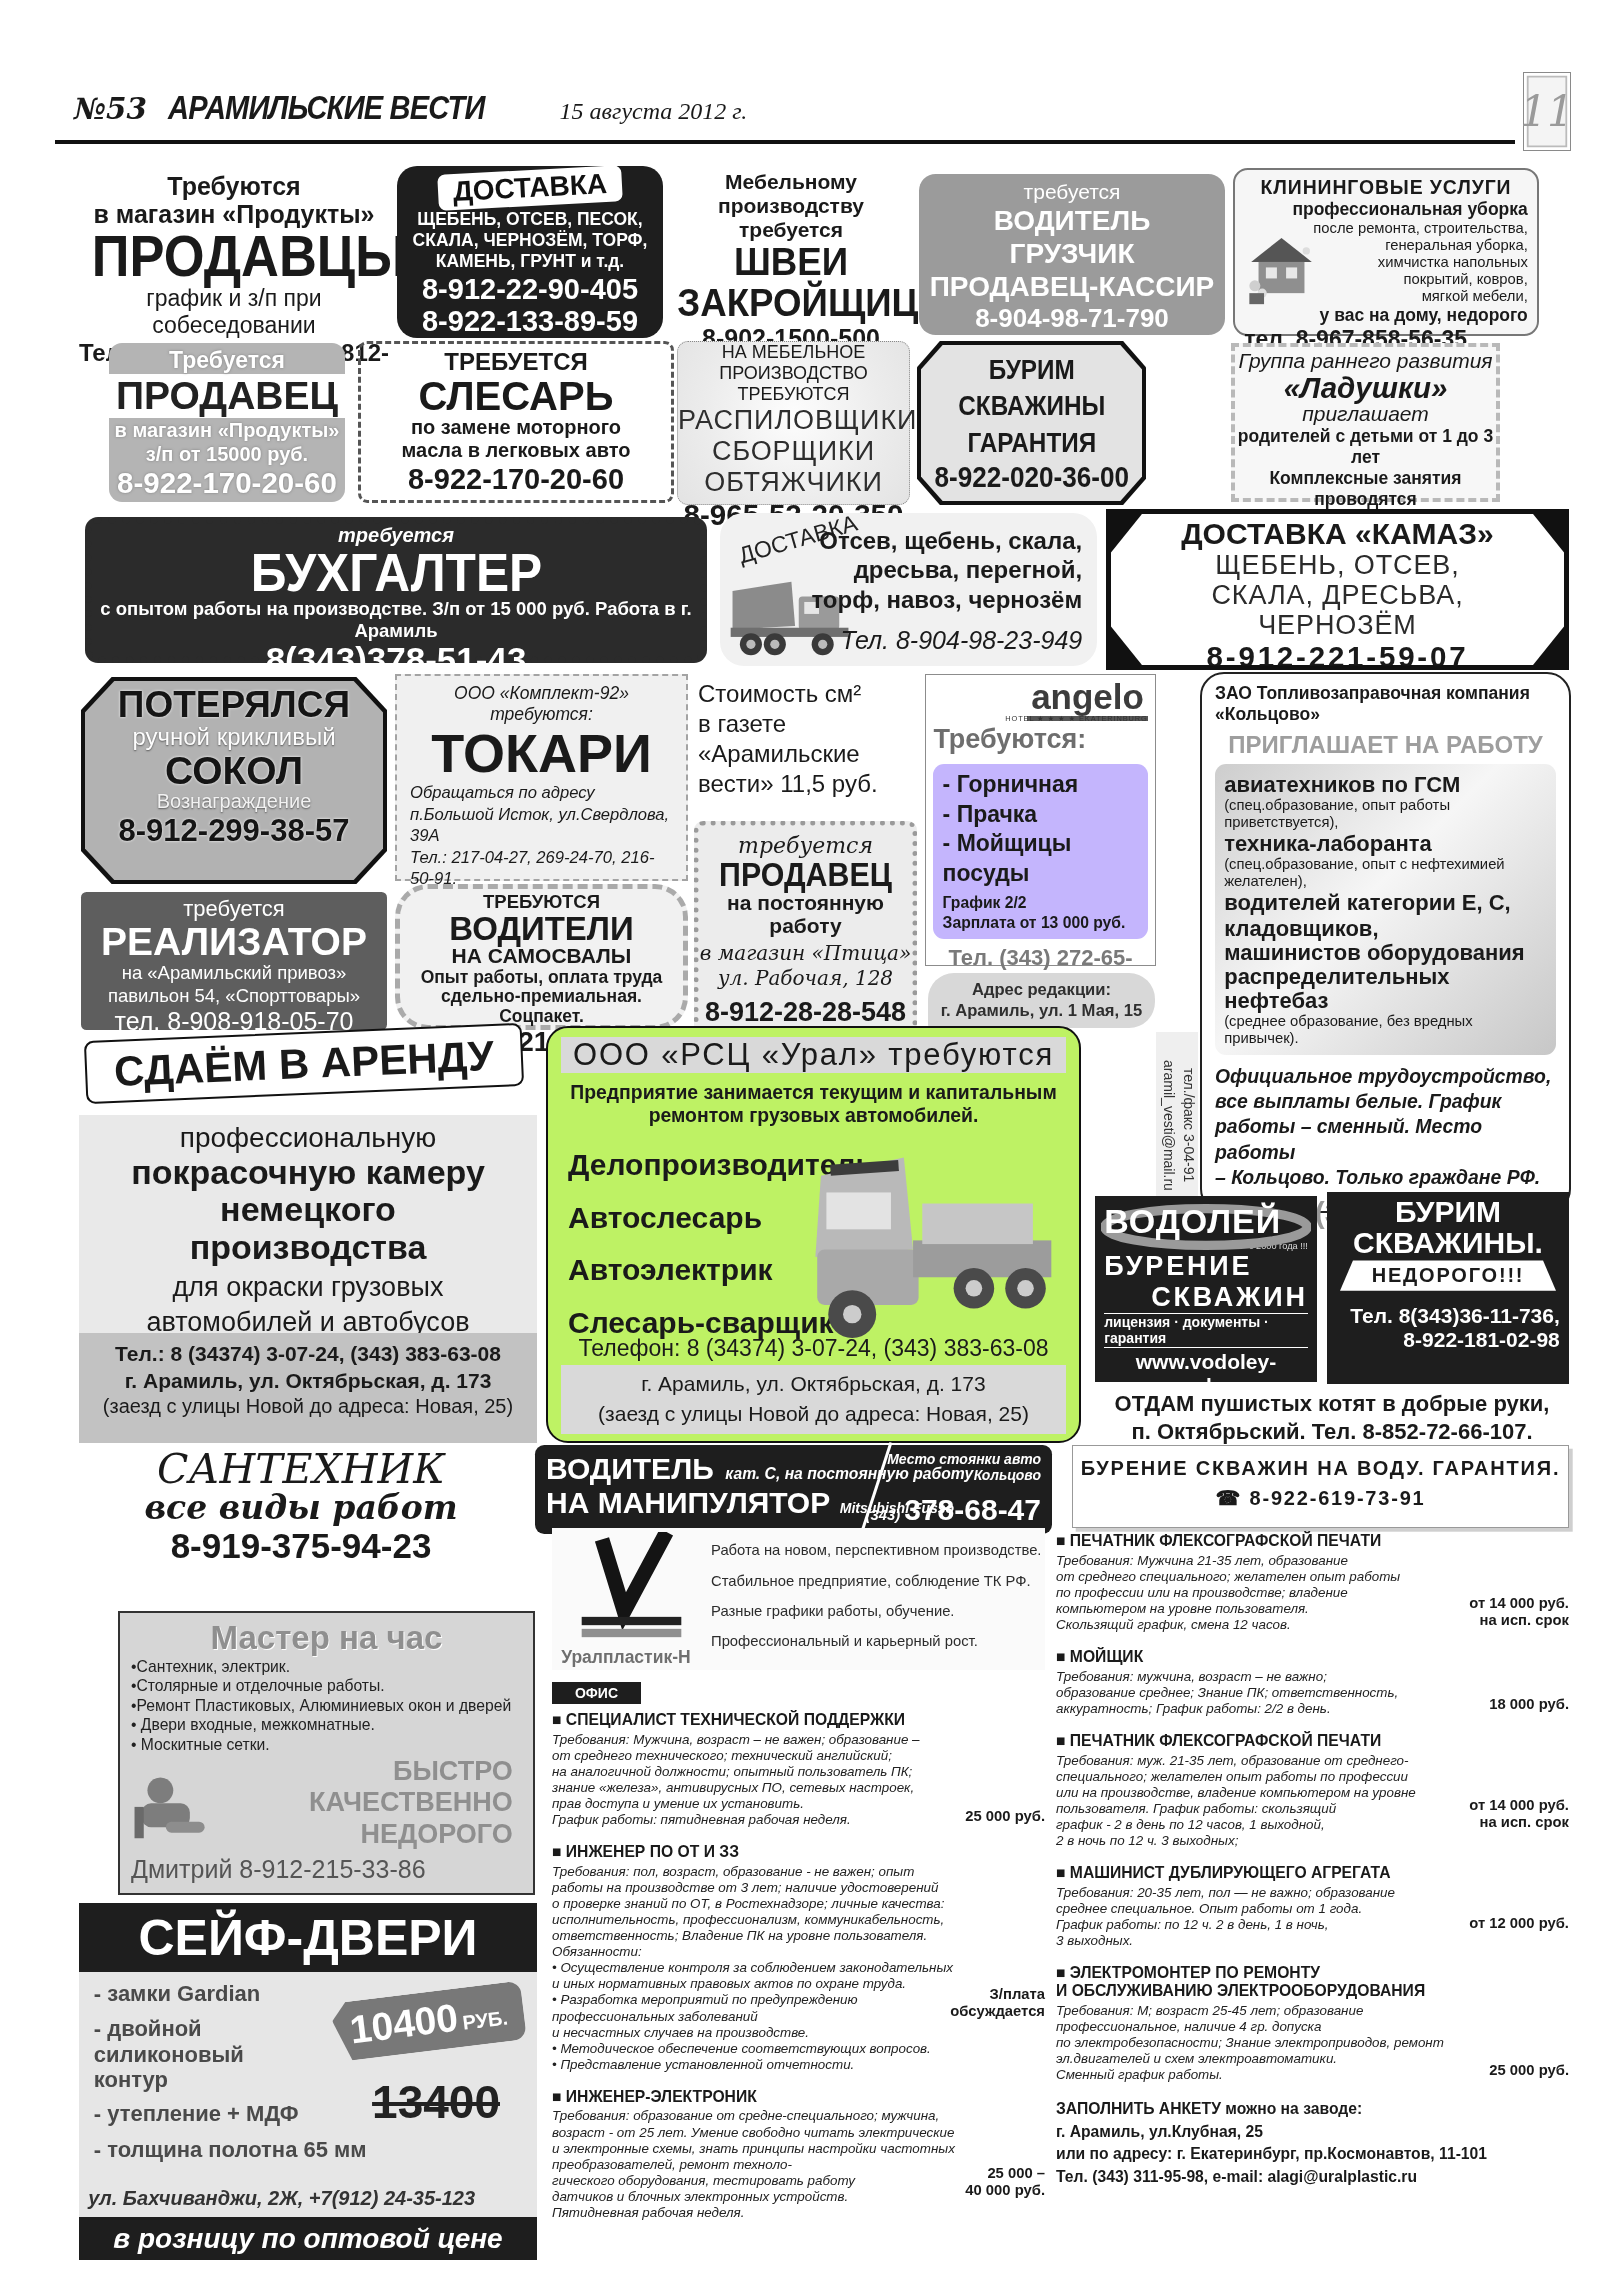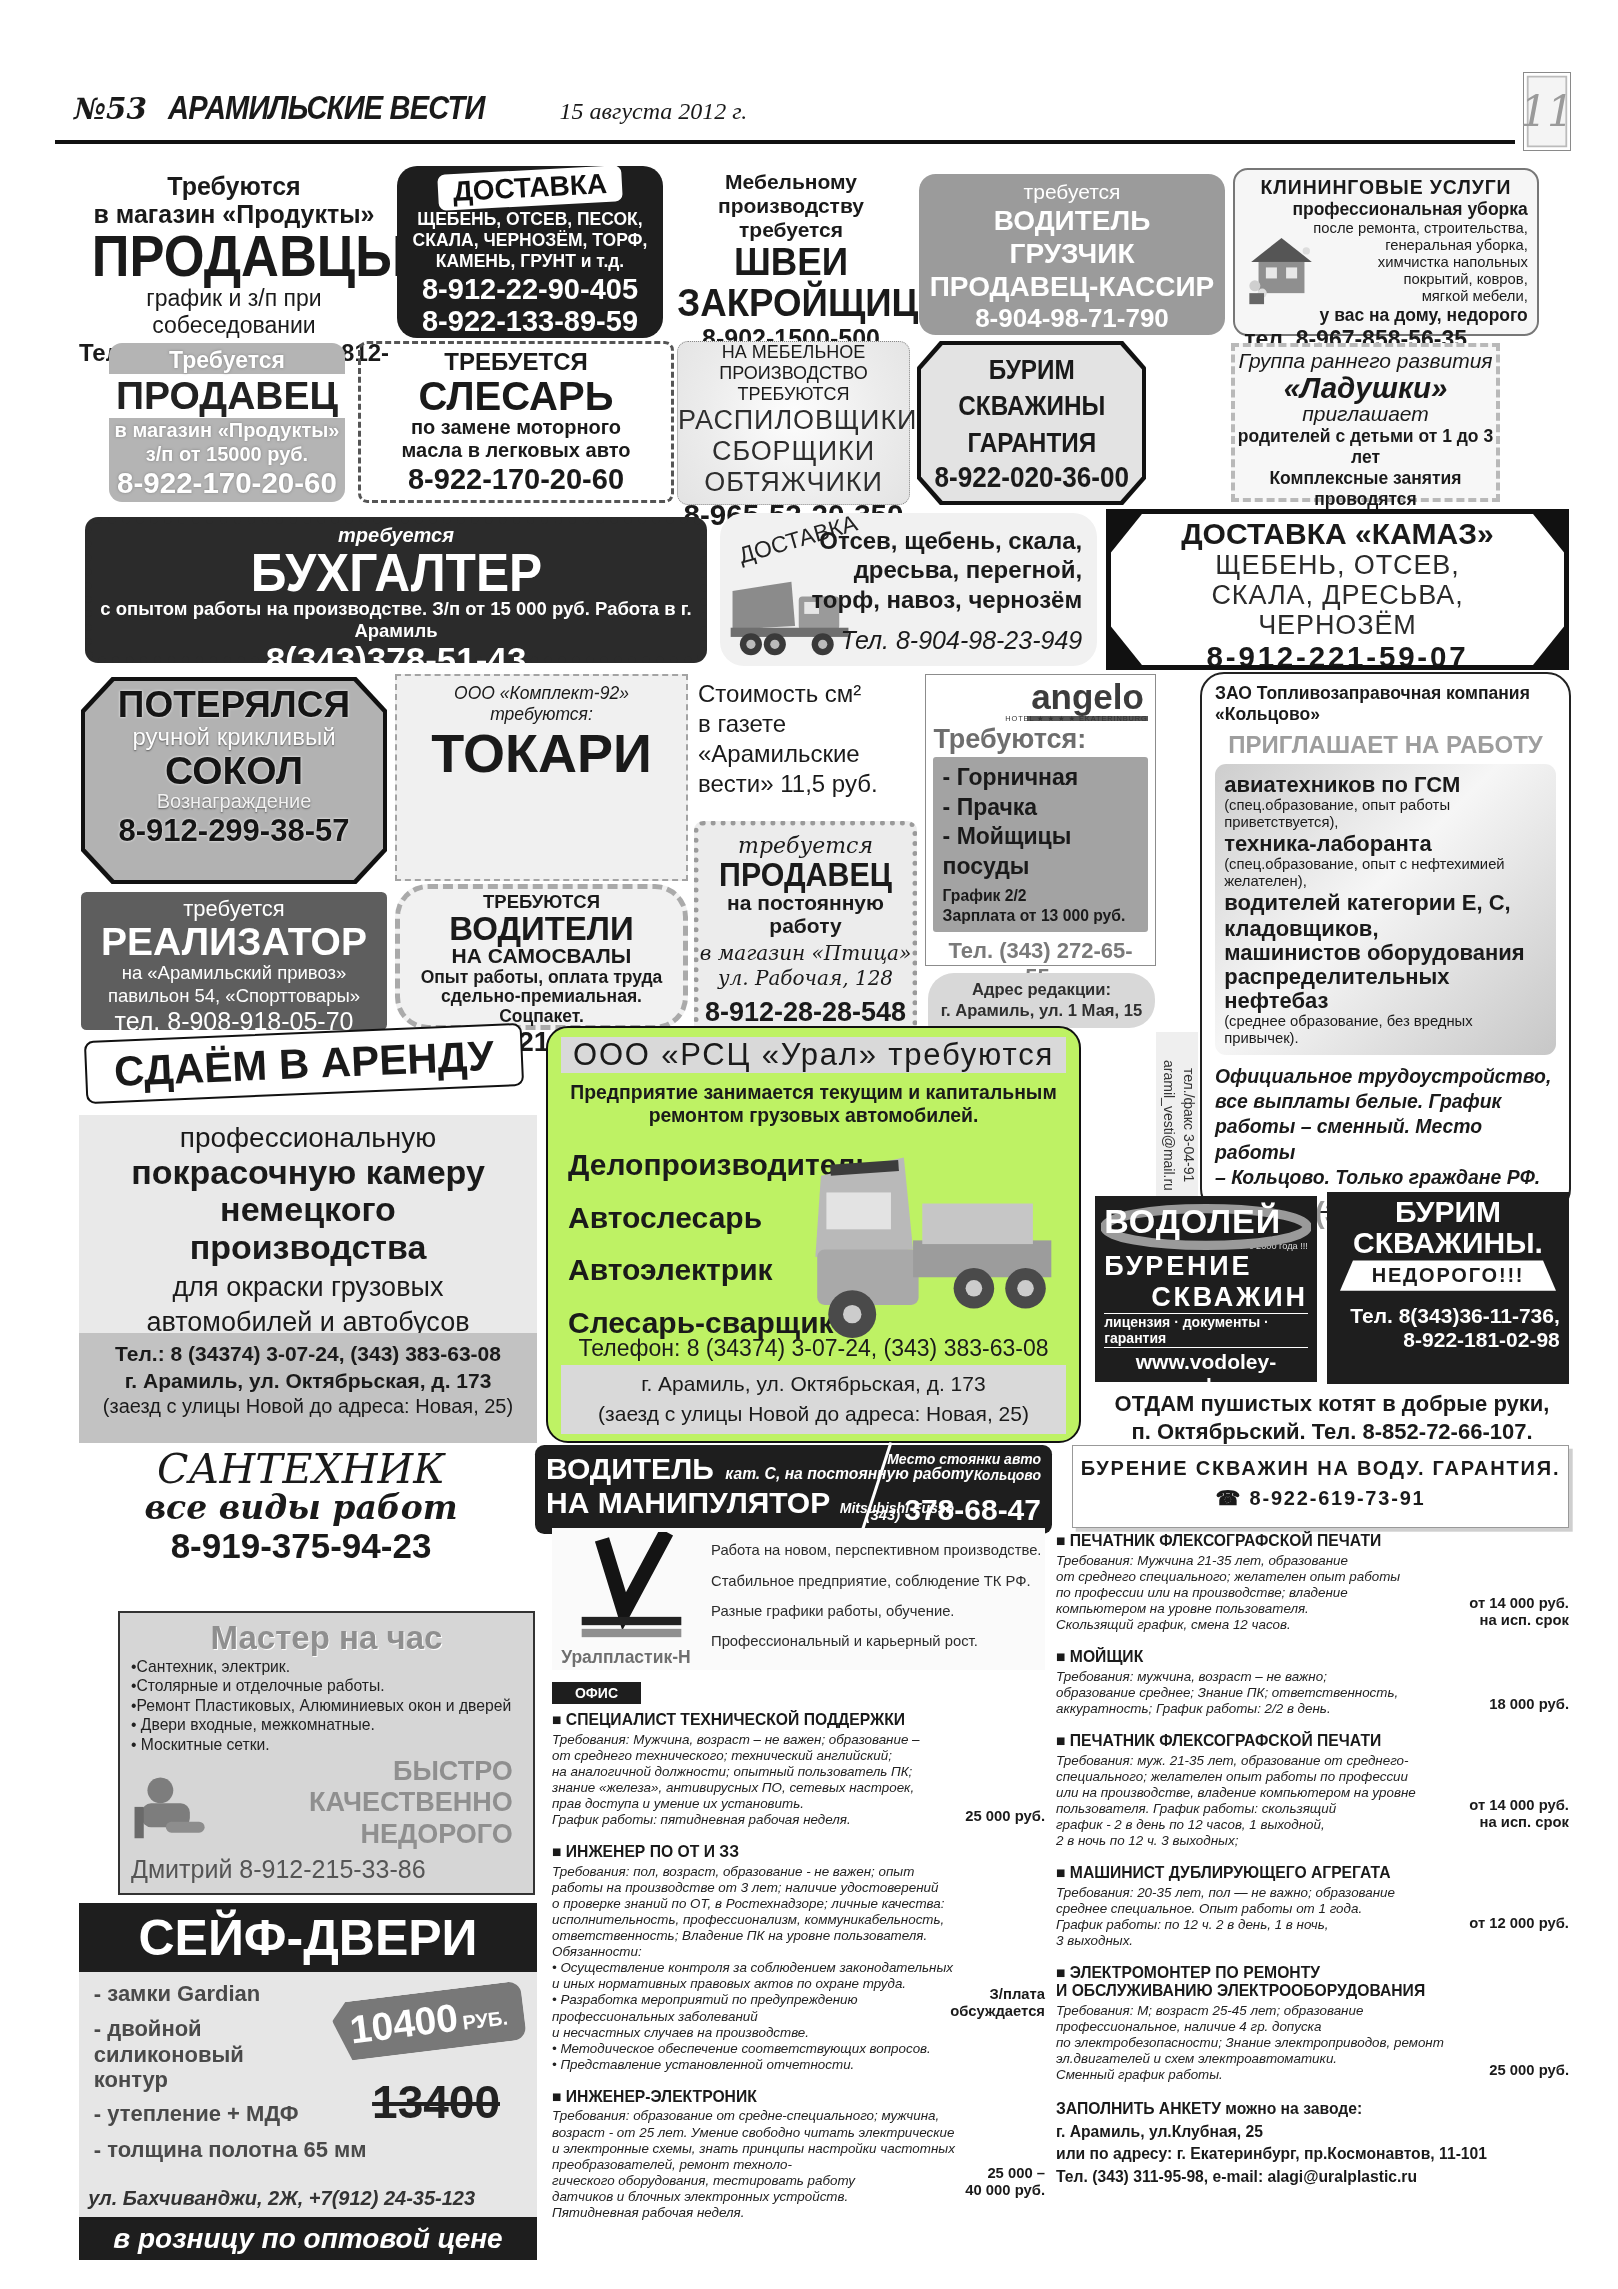--- a/index.html
+++ b/index.html
@@ -180,20 +180,23 @@
     <div style="font-size:24px;color:#fdfdfd;text-shadow:0 0.9px 1.8px #555">ручной крикливый</div>
     <div class="t900" style="font-size:39px;line-height:1;color:#151515;text-shadow:0 0 2.8px #fff">СОКОЛ</div>
     <div style="font-size:20px;color:#f2f2f2;text-shadow:0 0.9px 1.8px #555">Вознаграждение</div>
     <div class="t900" style="font-size:31px;color:#151515;text-shadow:0 0 2.8px #fff">8-912-299-38-57</div>
   </div>
 </div>
 
 <div class="ad" style="left:395px;top:674px;width:293px;height:207px;border:2.8px dashed #a3a3a3;background:#f0f0f0;padding:7.4px 13px">
   <div class="i c" style="font-size:17.5px">ООО «Комплект-92» требуются:</div>
   <div class="t900 c" style="font-size:54px;line-height:1.05">ТОКАРИ</div>
+  <div class="pl i" style="font-size:16.6px;line-height:1.3">Обращаться по адресу
+п.Большой Исток, ул.Свердлова, 39А
+Тел.: 217-04-27,  269-24-70,  216-50-91.</div>
 </div>
 
 <div class="ad c w" style="left:81px;top:892px;width:306px;height:138px;background:#5e5e5e;border-radius:5.5px;padding-top:3.7px">
   <div style="font-size:22px">требуется</div>
   <div class="t900" style="font-size:39px;line-height:1">РЕАЛИЗАТОР</div>
   <div class="pl" style="font-size:18.5px;line-height:1.25">на «Арамильский привоз»
 павильон 54, «Спорттовары»</div>
   <div style="font-size:25px">тел. 8-908-918-05-70</div>
 </div>
 
@@ -220,21 +223,21 @@
 ул. Рабочая, 128</div>
   <div class="b" style="font-size:27px;margin-top:5.5px">8-912-28-28-548</div>
 </div>
 
 <div class="ad" style="left:925px;top:674px;width:231px;height:292px;border:1.8px solid #8c8c8c;background:#fff;padding:5.5px 7.4px">
   <div class="r" style="line-height:.9">
     <span style="font-size:35px;font-weight:bold;color:#3c3c3c;border-bottom:5.5px solid #555;padding:0 3.7px">angelo</span>
     <div style="font-size:7.4px;letter-spacing:0.9px;color:#333;margin-top:3.7px">HOTEL ★ ★ ★ ★ EKATERINBURG</div>
   </div>
   <div class="b" style="font-size:27px;color:#6e6e6e;margin-top:1.8px">Требуются:</div>
-  <div style="background:#a3a3a3;border-radius:3px;padding:5.5px 9.2px;margin-top:2px">
+  <div style="background:#c4b5fd;border-radius:11px;padding:5.5px 9.2px;margin-top:9px">
     <div class="pl b" style="font-size:23px;line-height:1.3">- Горничная
 - Прачка
 - Мойщицы посуды</div>
     <div class="pl b" style="font-size:15.7px;line-height:1.3;margin-top:3.7px">График 2/2
 Зарплата от 13 000 руб.</div>
   </div>
   <div class="pl b c" style="font-size:22px;color:#7a7a7a;line-height:1.2;margin-top:5.5px">Тел. (343) 272-65-55,
 8-912-290-50-40</div>
 </div>
 

